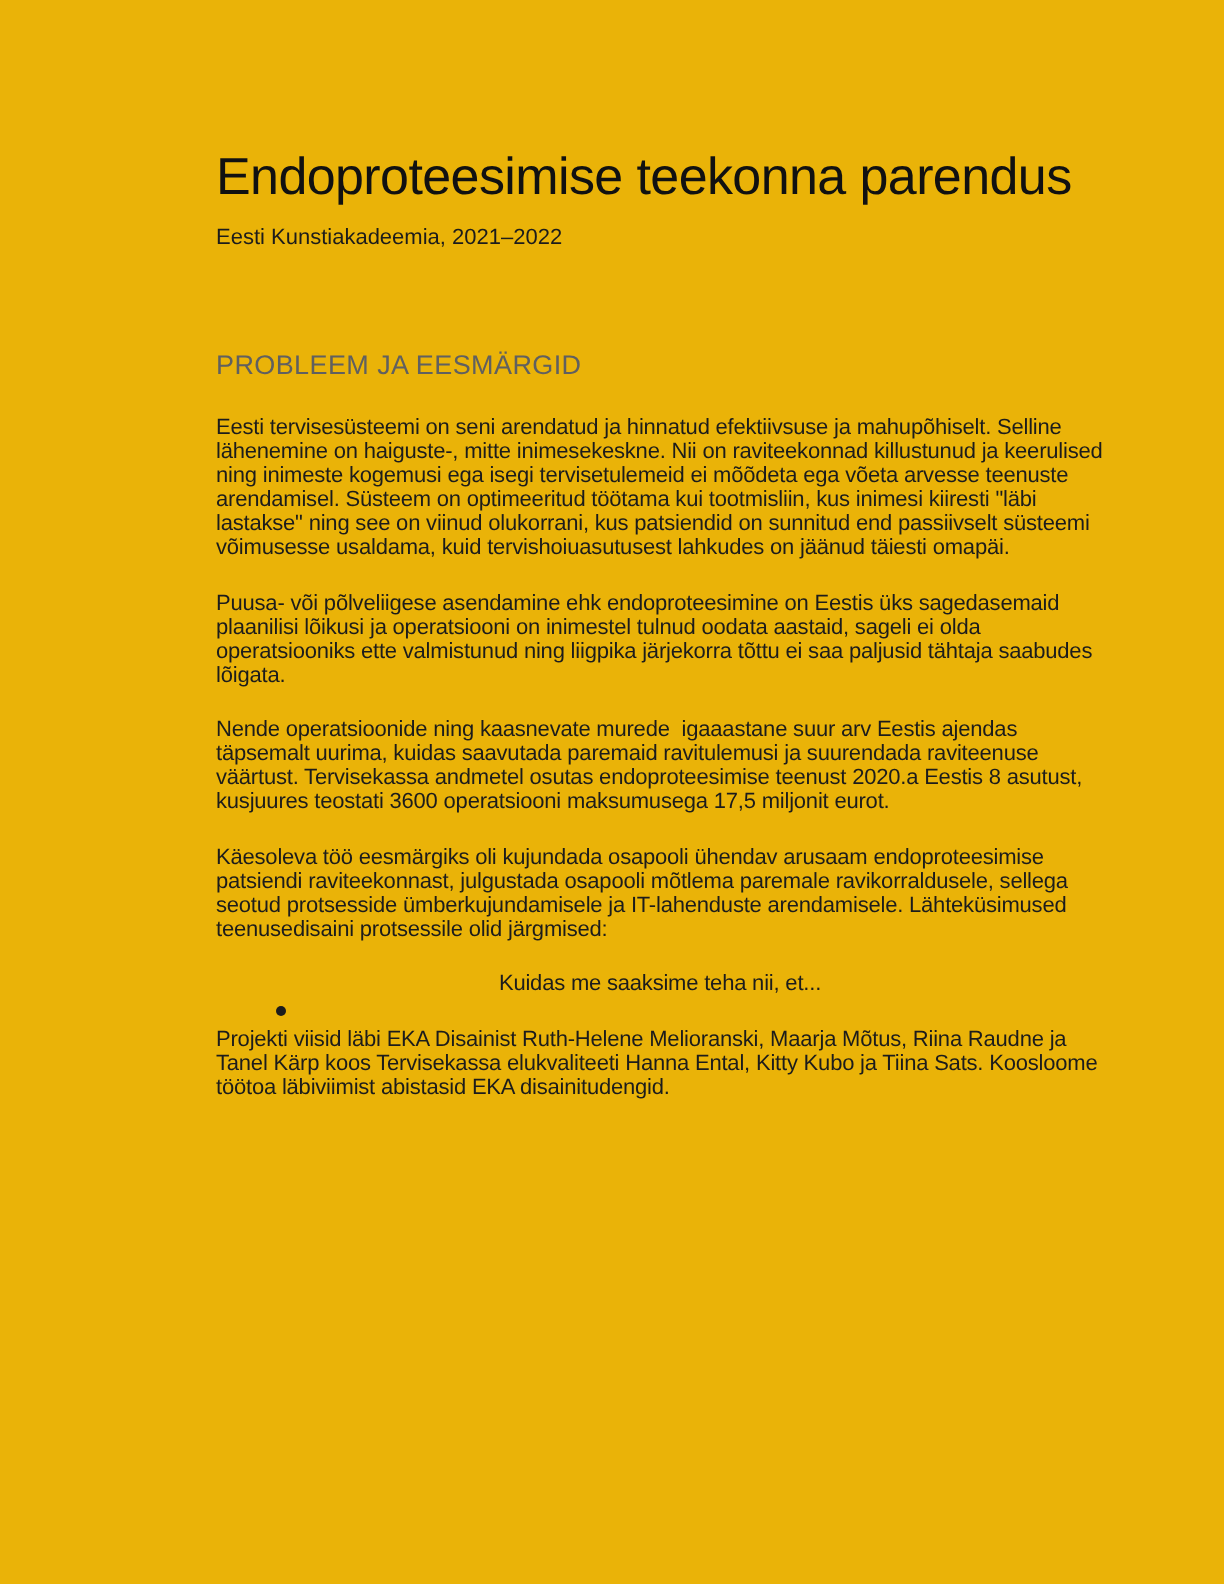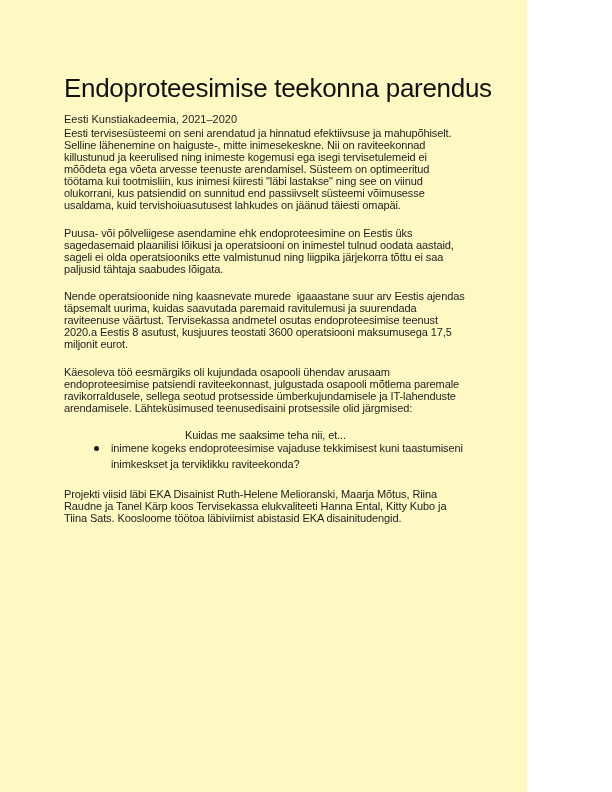--- a/index.html
+++ b/index.html
@@ -2,25 +2,25 @@
 <html><head>
 <meta charset="utf-8">
 <style>
   html, body {
     margin: 0;
     padding: 0;
     background: #ffffff;
   }
   .page {
     position: relative;
-    width: 527px;
+    width: 612px;
     height: 792px;
     box-sizing: border-box;
-    background: #fef9c3;
-    padding: 72px 60px 0 64px;
+    background: #eab308;
+    padding: 72px 60px 0 108px;
     font-family: "Liberation Sans", "DejaVu Sans", sans-serif;
     color: #1c1c1c;
     overflow: hidden;
   }
   .doc-title {
     margin: 0;
     font-size: 26px;
     line-height: 33px;
     font-weight: 400;
     letter-spacing: -0.3px;
@@ -79,35 +79,35 @@
     background: #1c1c1c;
   }
 </style>
 </head>
 <body>
 
 <div class="page">
 
   <h1 class="doc-title">Endoproteesimise teekonna parendus</h1>
 
-  <p class="doc-subtitle">Eesti Kunstiakadeemia, 2021–2020</p>
+  <p class="doc-subtitle">Eesti Kunstiakadeemia, 2021–2022</p>
 
+  <h2 class="section-heading">PROBLEEM JA EESMÄRGID</h2>
 
   <p class="body-text">Eesti tervisesüsteemi on seni arendatud ja hinnatud efektiivsuse ja mahupõhiselt. Selline lähenemine on haiguste-, mitte inimesekeskne. Nii on raviteekonnad killustunud ja keerulised ning inimeste kogemusi ega isegi tervisetulemeid ei mõõdeta ega võeta arvesse teenuste arendamisel. Süsteem on optimeeritud töötama kui tootmisliin, kus inimesi kiiresti "läbi lastakse" ning see on viinud olukorrani, kus patsiendid on sunnitud end passiivselt süsteemi võimusesse usaldama, kuid tervishoiuasutusest lahkudes on jäänud täiesti omapäi.</p>
 
   <p class="body-text">Puusa- või põlveliigese asendamine ehk endoproteesimine on Eestis üks sagedasemaid plaanilisi lõikusi ja operatsiooni on inimestel tulnud oodata aastaid, sageli ei olda operatsiooniks ette valmistunud ning liigpika järjekorra tõttu ei saa paljusid tähtaja saabudes lõigata.</p>
 
   <p class="body-text">Nende operatsioonide ning kaasnevate murede  igaaastane suur arv Eestis ajendas täpsemalt uurima, kuidas saavutada paremaid ravitulemusi ja suurendada raviteenuse väärtust. Tervisekassa andmetel osutas endoproteesimise teenust 2020.a Eestis 8 asutust, kusjuures teostati 3600 operatsiooni maksumusega 17,5 miljonit eurot.</p>
 
   <p class="body-text">Käesoleva töö eesmärgiks oli kujundada osapooli ühendav arusaam endoproteesimise patsiendi raviteekonnast, julgustada osapooli mõtlema paremale ravikorraldusele, sellega seotud protsesside ümberkujundamisele ja IT-lahenduste arendamisele. Lähteküsimused teenusedisaini protsessile olid järgmised:</p>
 
   <p class="body-text question-intro">Kuidas me saaksime teha nii, et...</p>
 
   <ul class="bullet-list">
     <li>
       <span class="bullet-dot"></span>
-      <span>inimene kogeks endoproteesimise vajaduse tekkimisest kuni taastumiseni inimkeskset ja terviklikku raviteekonda?</span>
     </li>
   </ul>
 
   <p class="body-text">Projekti viisid läbi EKA Disainist Ruth-Helene Melioranski, Maarja Mõtus, Riina Raudne ja Tanel Kärp koos Tervisekassa elukvaliteeti Hanna Ental, Kitty Kubo ja Tiina Sats. Koosloome töötoa läbiviimist abistasid EKA disainitudengid.</p>
 
 </div>
 
 </body></html>

